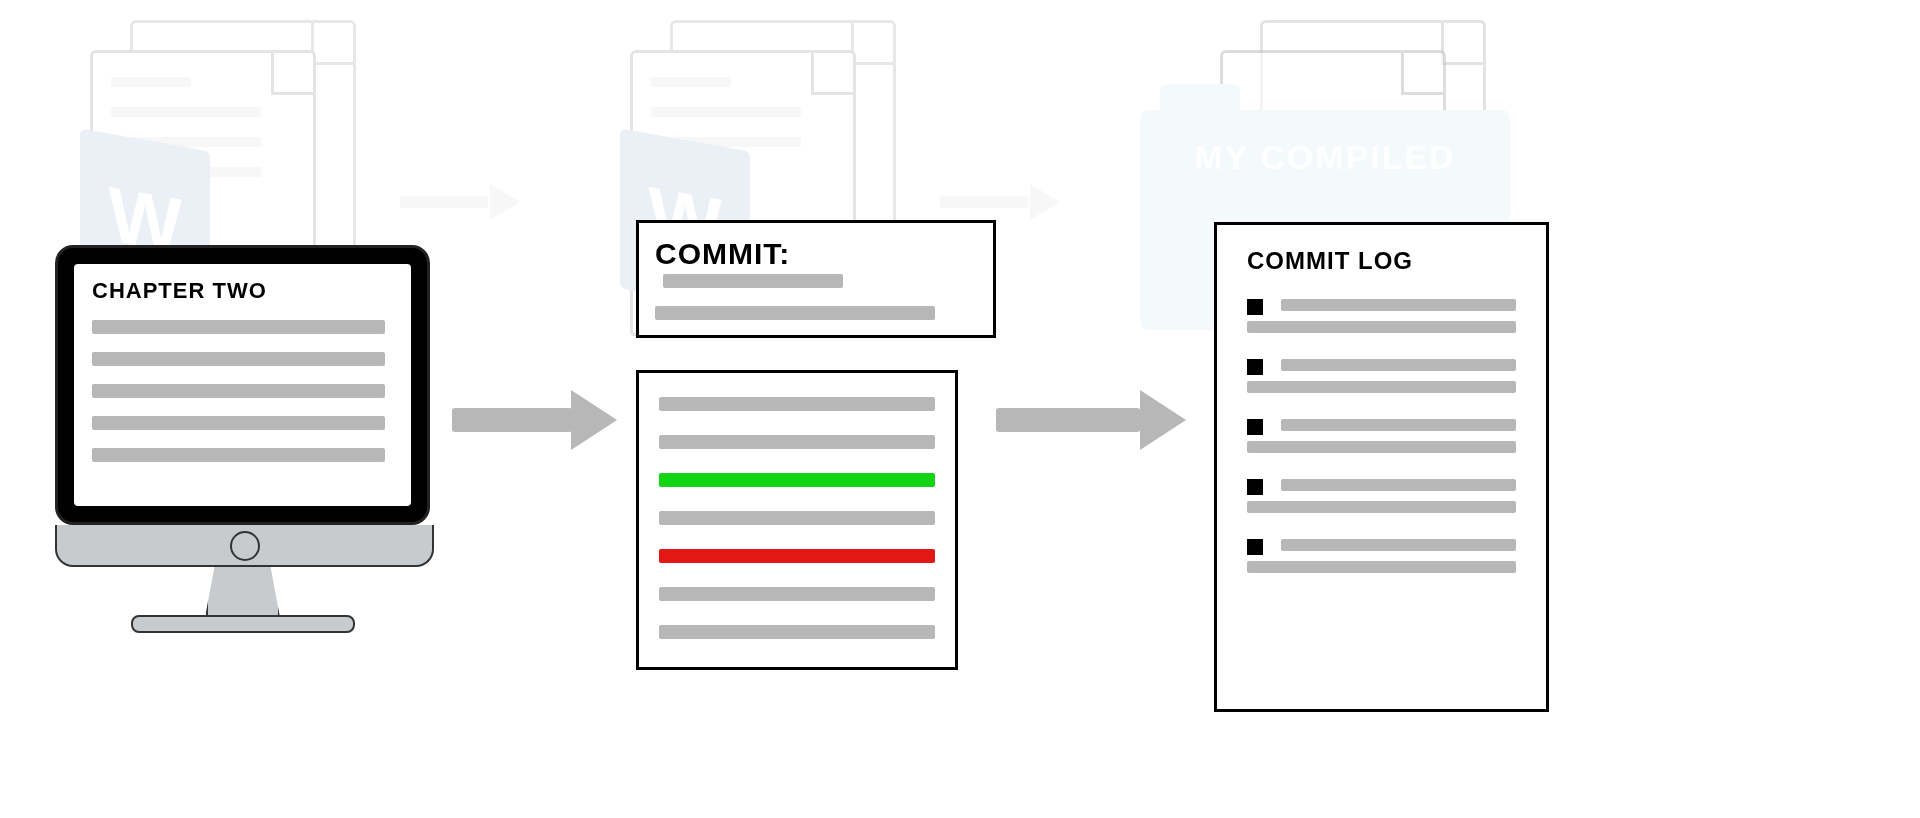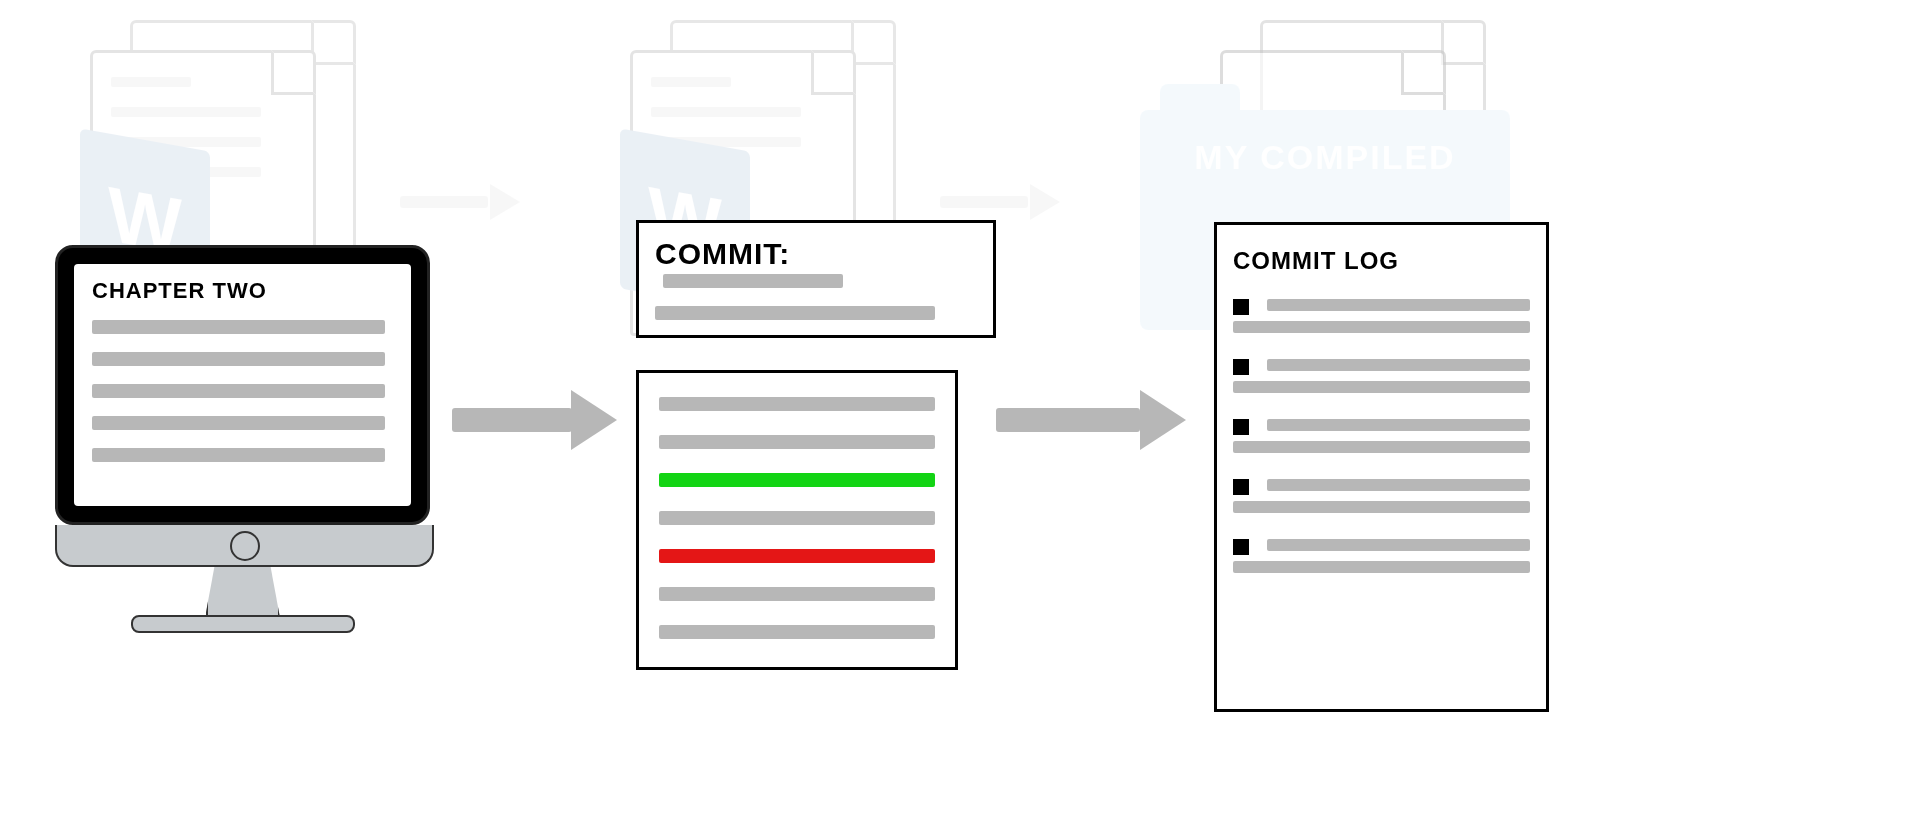--- a/index.html
+++ b/index.html
@@ -240,21 +240,21 @@
   .diff-box .added   { background: #13d414; }
   .diff-box .removed { background: #e41616; }
 
   
   .log-box {
     position: absolute;
     left: 1214px; top: 222px;
     width: 335px; height: 490px;
     border: 3px solid #000;
     background: #fff;
-    padding: 22px 16px;
+    padding: 22px 30px;
     box-sizing: border-box;
   }
   .log-title {
     font-weight: 900;
     font-size: 24px;
     letter-spacing: 1px;
     margin-bottom: 24px;
   }
   .log-item {
     margin-bottom: 26px;

